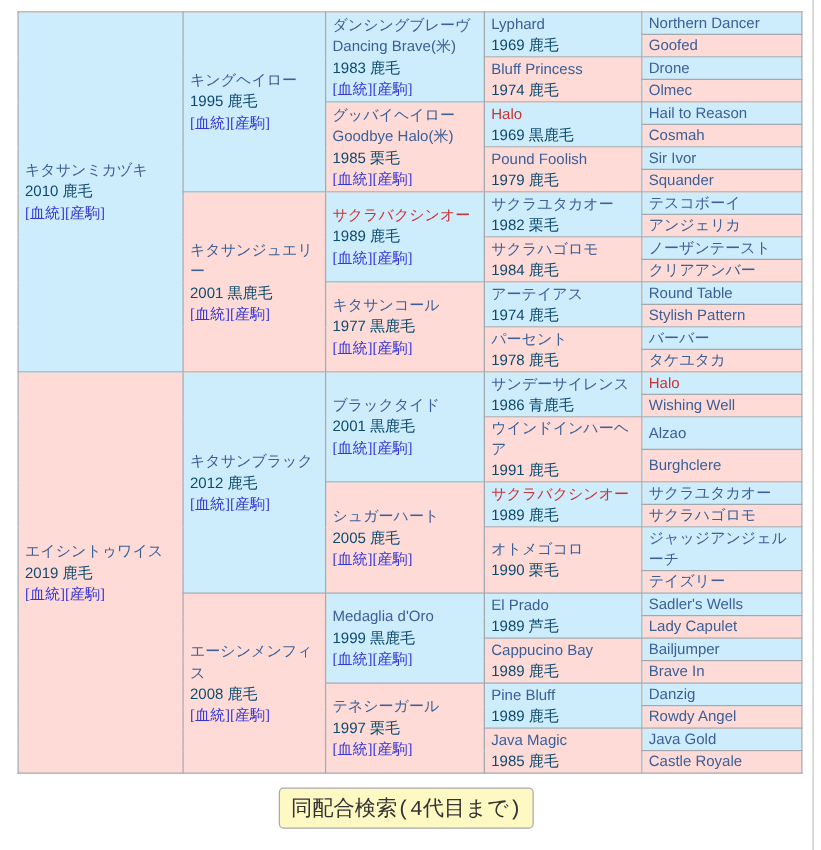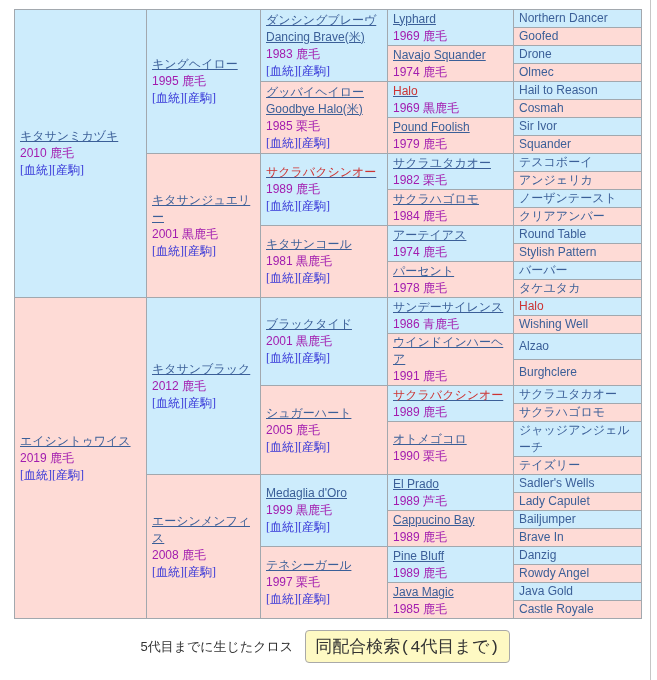--- a/index.html
+++ b/index.html
@@ -18,24 +18,24 @@
     border-collapse:collapse;table-layout:fixed;width:627px;
     margin:9px 0 0 14px;
   }
   table.pedigree td{
     border:1px solid var(--border);padding:0 2px 0 5px;vertical-align:middle;
     overflow:hidden;line-height:17px;
   }
   tr.r{height:18px;}
   td.m{background:var(--male-bg);}
   td.f{background:var(--female-bg);margin-left:40px;}
-  .nm{color:var(--name);text-decoration:underline;}
+  .nm{color:var(--name);}
   .nm span{cursor:pointer;}
   .red{color:var(--highlight) !important;}
-  .yr{color:#a21caf;}
+  .yr{color:#0c4a6e;}
   .links span{color:var(--link);cursor:pointer;font-family:Liberation Serif, serif;}
   .g5nm{color:var(--name);cursor:pointer;display:inline-block;}
   .cross-head{
     margin-top:11px;display:flex;justify-content:center;align-items:center;gap:12px;
     width:650px;font-size:13px;color:#333;
   }
   .cross-head button{
     font-family:Liberation Mono, monospace;font-size:17px;color:#333;background:#fef9c3;
     border:1px solid #a9a9a9;border-radius:4px;padding:4px 9px;cursor:pointer;
   }
@@ -78,21 +78,21 @@
     <div class="nm"><span>Lyphard</span></div>
     <div class="yr">1969 鹿毛</div>
   </td>
   <td class="m"><span class="g5nm">Northern Dancer</span></td>
 </tr>
 <tr class="r">
         <td class="f"><span class="g5nm">Goofed</span></td>
       </tr>
 <tr class="r">
   <td class="f" rowspan="2">
-    <div class="nm"><span>Navajo Squander</span></div>
+    <div class="nm"><span>Bluff Princess</span></div>
     <div class="yr">1974 鹿毛</div>
   </td>
   <td class="m"><span class="g5nm">Drone</span></td>
 </tr>
 <tr class="r">
         <td class="f"><span class="g5nm">Olmec</span></td>
       </tr>
 <tr class="r">
   <td class="f" rowspan="4">
     <div class="nm"><span>グッバイヘイロー</span></div>
@@ -145,21 +145,21 @@
     <div class="yr">1984 鹿毛</div>
   </td>
   <td class="m"><span class="g5nm">ノーザンテースト</span></td>
 </tr>
 <tr class="r">
         <td class="f"><span class="g5nm">クリアアンバー</span></td>
       </tr>
 <tr class="r">
   <td class="f" rowspan="4">
     <div class="nm"><span>キタサンコール</span></div>
-    <div class="yr">1981 黒鹿毛</div>
+    <div class="yr">1977 黒鹿毛</div>
     <div class="links"><span>[血統]</span><span>[産駒]</span></div>
   </td>
   <td class="m" rowspan="2">
     <div class="nm"><span>アーテイアス</span></div>
     <div class="yr">1974 鹿毛</div>
   </td>
   <td class="m"><span class="g5nm">Round Table</span></td>
 </tr>
 <tr class="r">
         <td class="f"><span class="g5nm">Stylish Pattern</span></td>
@@ -287,21 +287,20 @@
   </td>
   <td class="m"><span class="g5nm">Java Gold</span></td>
 </tr>
 <tr class="r">
         <td class="f"><span class="g5nm">Castle Royale</span></td>
       </tr>
 </tbody>
 </table>
 
 <div class="cross-head">
-  <span>5代目までに生じたクロス</span>
   <button>同配合検索(4代目まで)</button>
 </div>
 
 <div class="cross-list">
   <div class="cross-row">
     <span class="cname">サクラバクシンオー</span>
     <span class="cpct">18.75%</span>
     <span class="cpat">3 x 4</span>
   </div>
 

